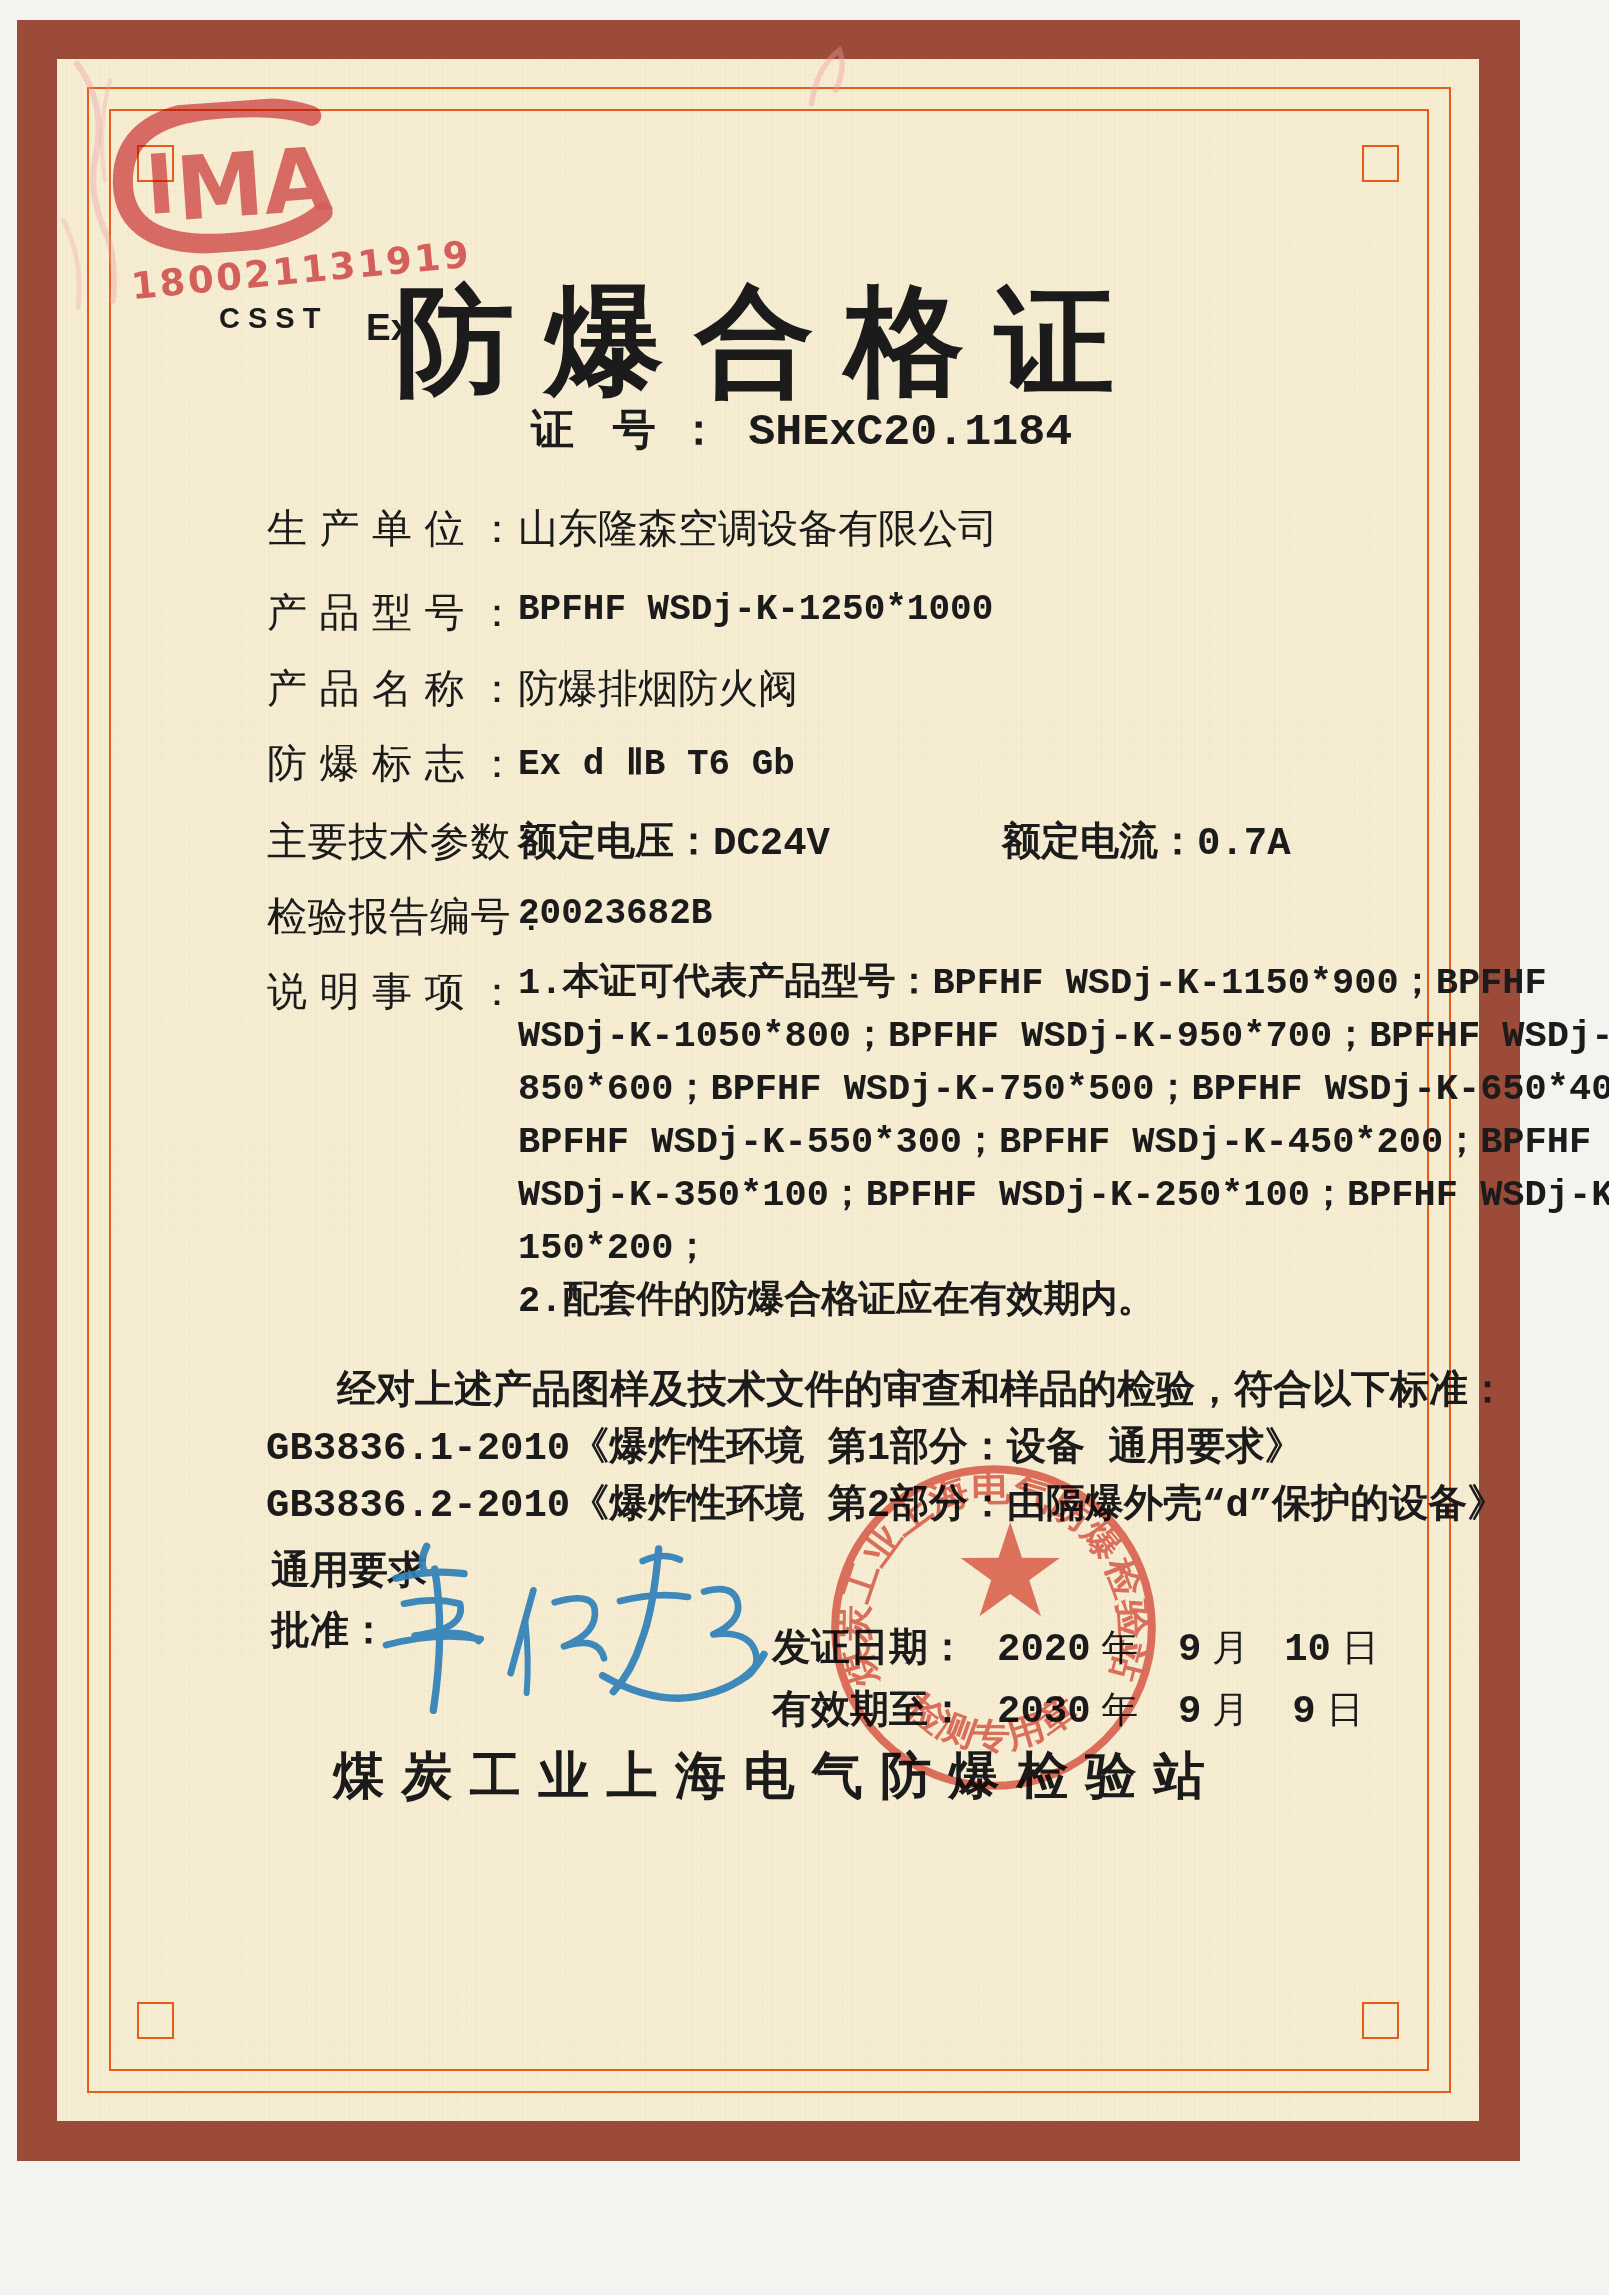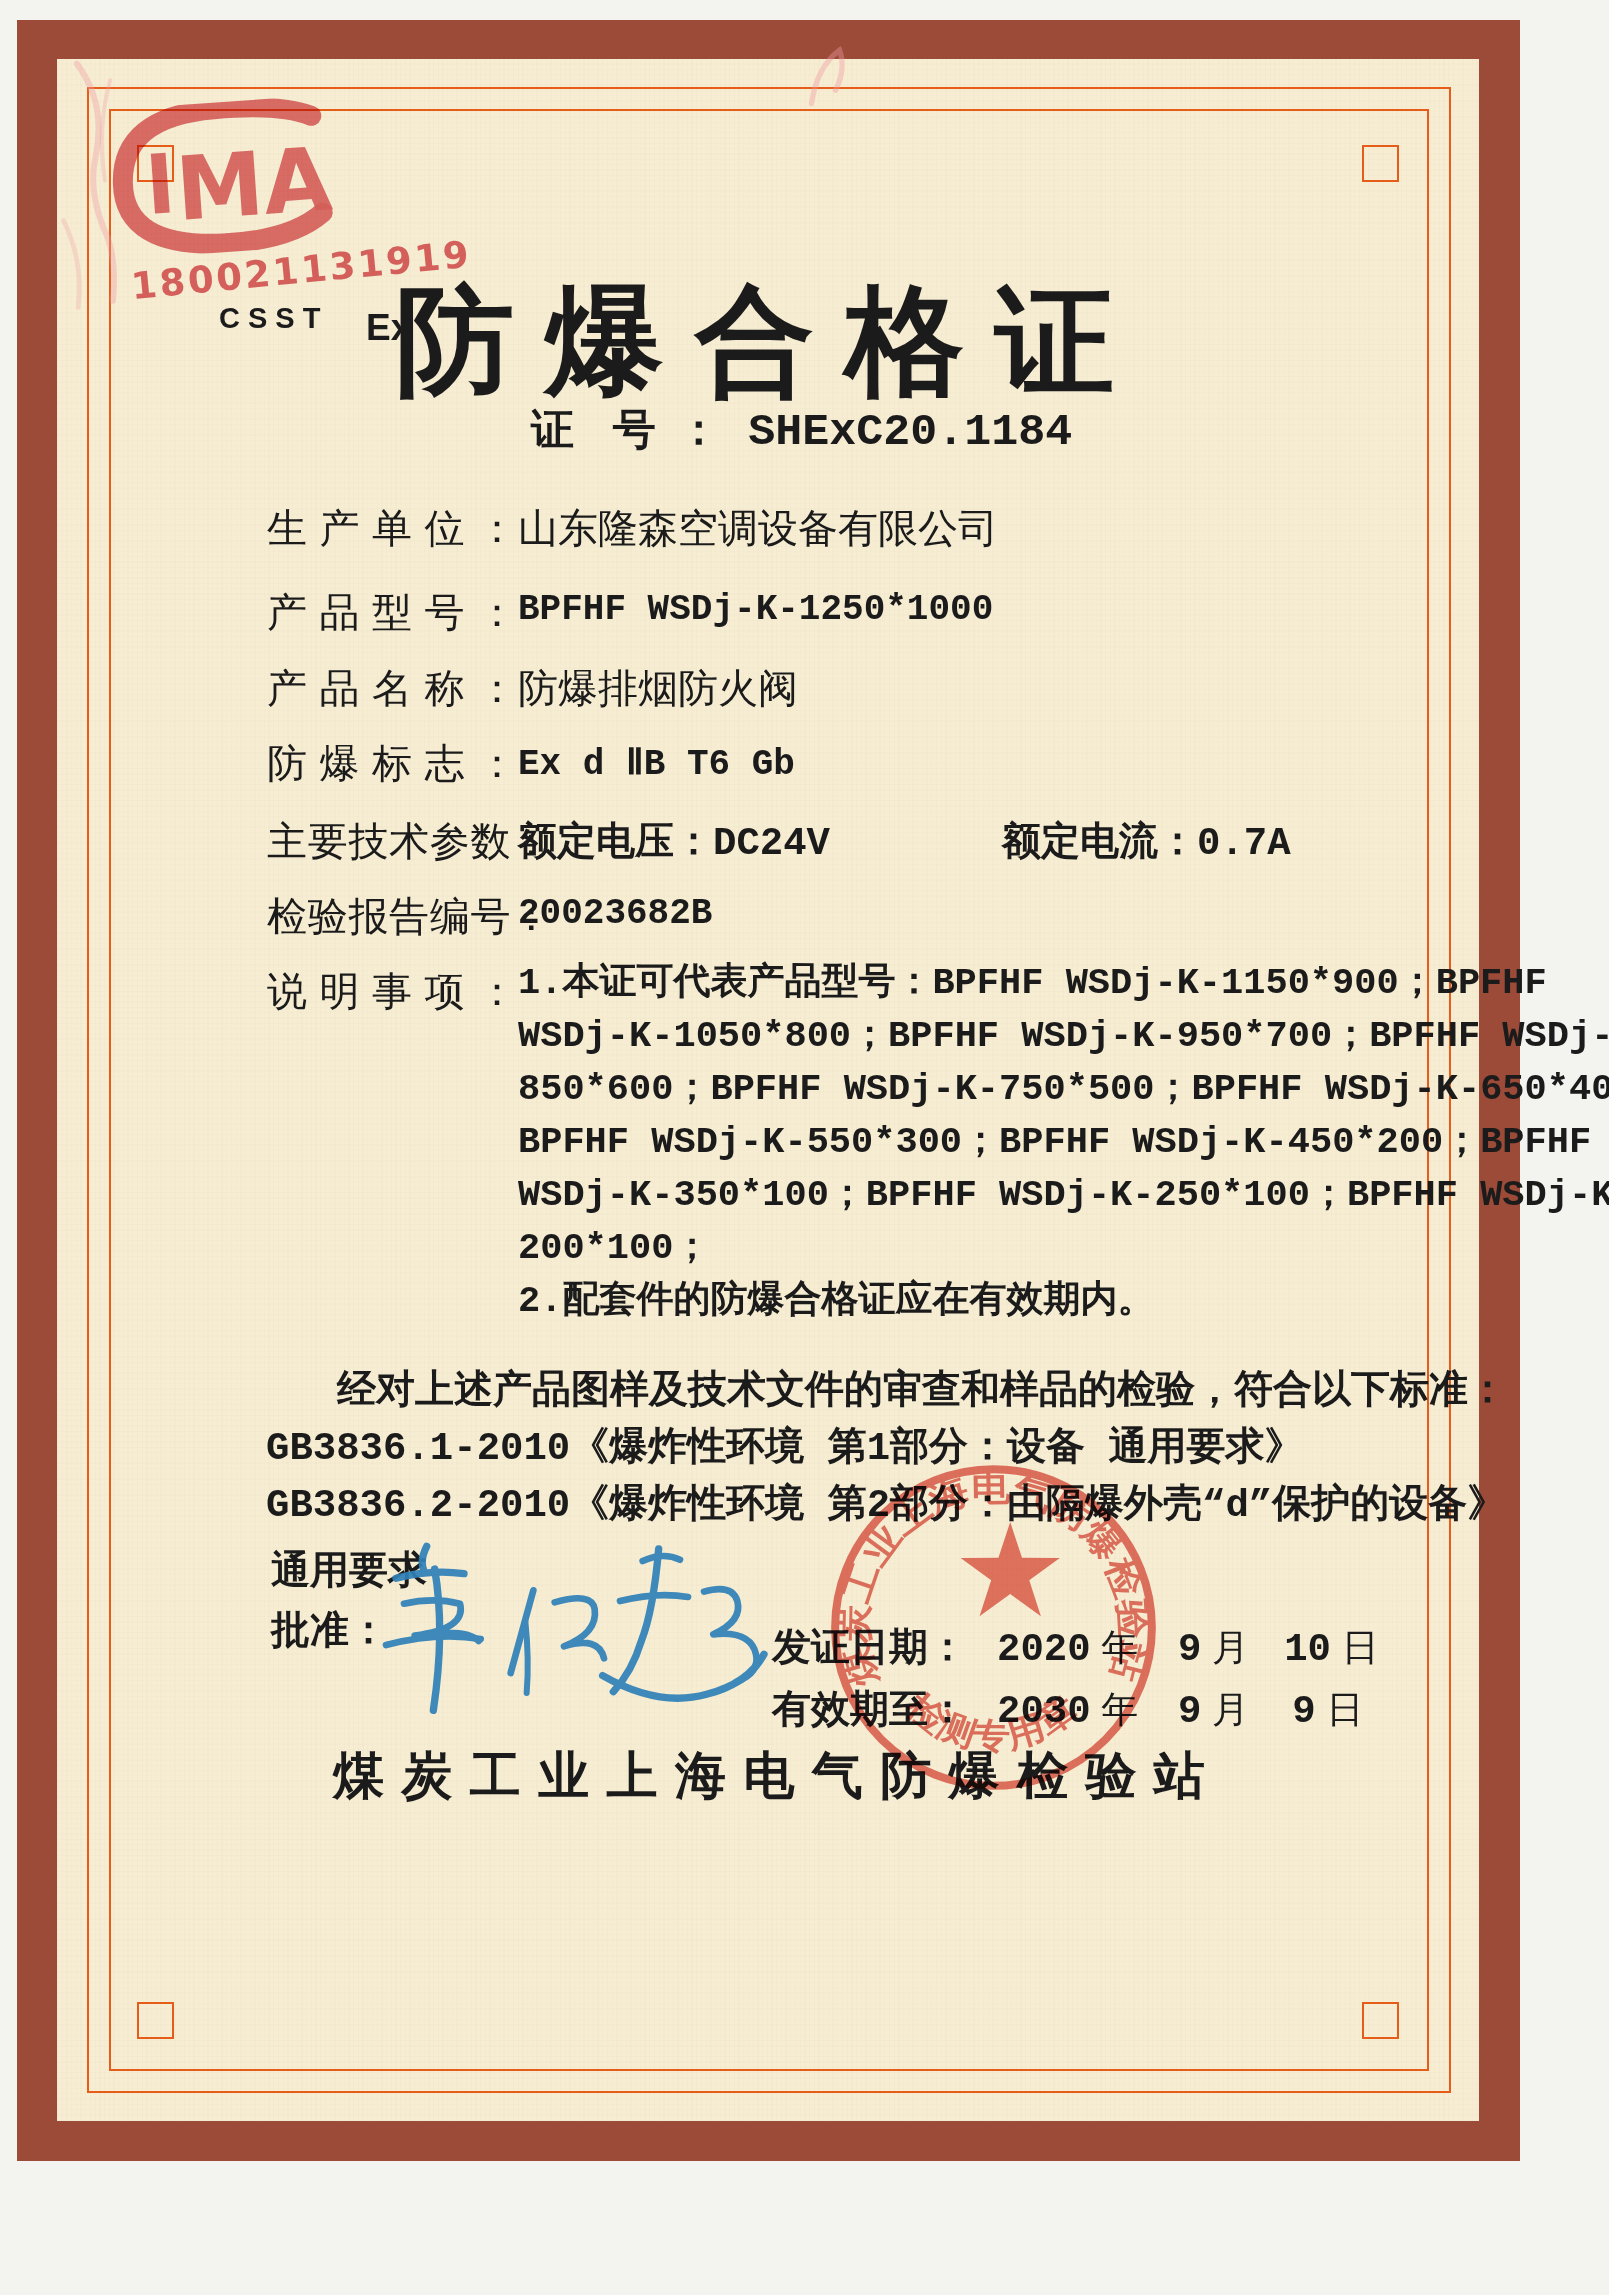--- a/index.html
+++ b/index.html
@@ -110,21 +110,21 @@
 <div class="abs cjk field-label" style="left:267px;top:889px;">检验报告编号：</div>
 <div class="abs mono field-value-mono" style="left:518px;top:893px;">20023682B</div>
 
 <div class="abs cjk field-label" style="left:267px;top:964px;">说 明 事 项 ：</div>
 <div class="abs" style="left:518px;top:957px;width:848px;">
   <div class="notes-line">1.本证可代表产品型号：BPFHF WSDj-K-1150*900；BPFHF</div>
   <div class="notes-line">WSDj-K-1050*800；BPFHF WSDj-K-950*700；BPFHF WSDj-K-</div>
   <div class="notes-line">850*600；BPFHF WSDj-K-750*500；BPFHF WSDj-K-650*400；</div>
   <div class="notes-line">BPFHF WSDj-K-550*300；BPFHF WSDj-K-450*200；BPFHF</div>
   <div class="notes-line">WSDj-K-350*100；BPFHF WSDj-K-250*100；BPFHF WSDj-K-</div>
-  <div class="notes-line">200*100；</div>
+  <div class="notes-line">150*200；</div>
   <div class="notes-line">2.配套件的防爆合格证应在有效期内。</div>
 </div>
 
 <div class="abs cjk" style="left:337px;top:1362px;font-size:39px;font-weight:600;white-space:nowrap;">经对上述产品图样及技术文件的审查和样品的检验，符合以下标准：</div>
 <div class="abs std-line" style="left:266px;top:1419px;">GB3836.1-2010《爆炸性环境 第1部分：设备  通用要求》</div>
 <div class="abs std-line" style="left:266px;top:1476px;">GB3836.2-2010《爆炸性环境 第2部分：由隔爆外壳“d”保护的设备》</div>
 
 <div class="abs cjk" style="left:271px;top:1543px;font-size:39px;font-weight:600;">通用要求</div>
 <div class="abs cjk" style="left:271px;top:1603px;font-size:39px;font-weight:600;">批准：</div>
 

